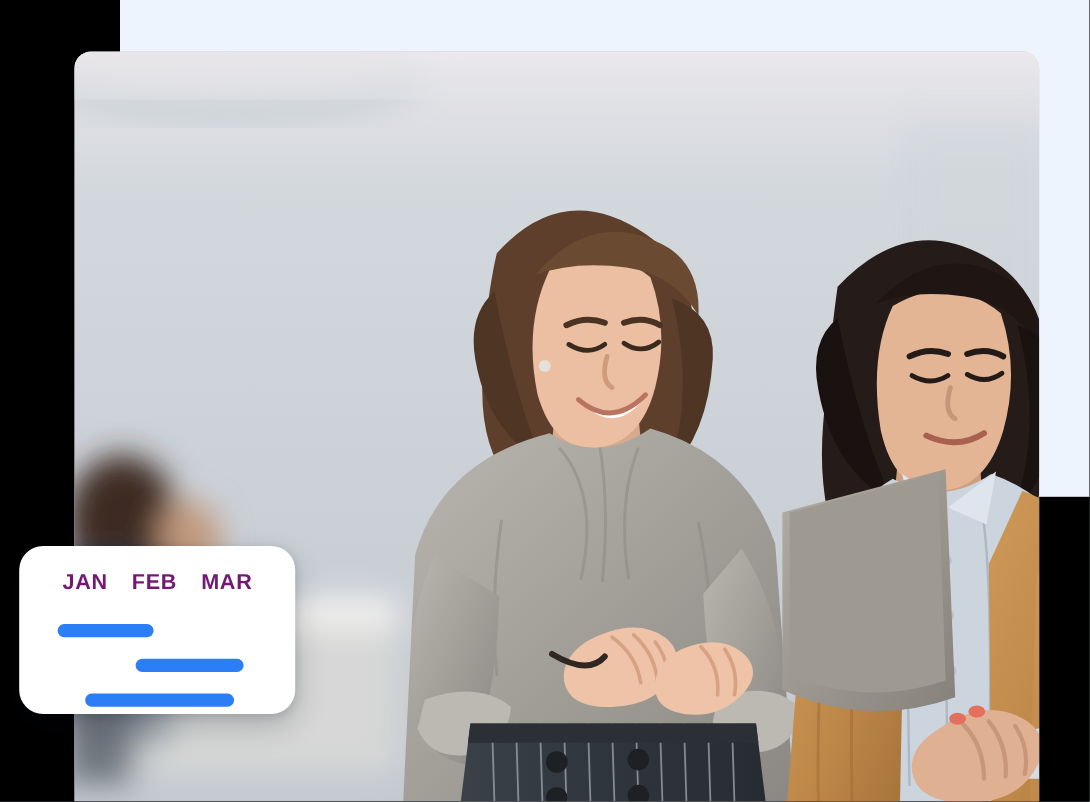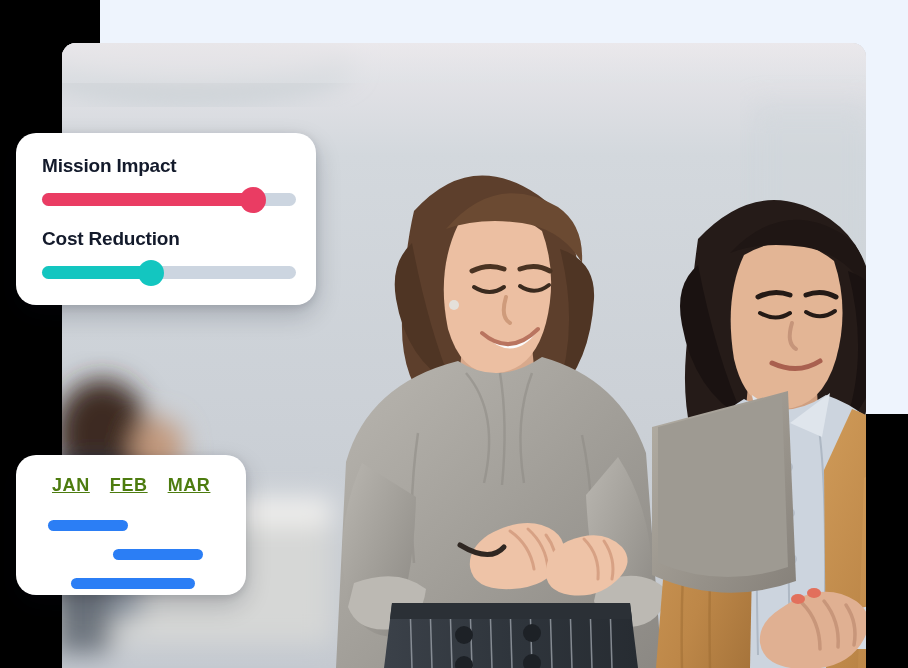--- a/index.html
+++ b/index.html
@@ -74,23 +74,22 @@
     grid-template-columns: repeat(3, 1fr);
     gap: 4px;
     width: 182px;
   }
   .budget-cell { height: 20px; border-radius: 2px; }
 
   
   #timeline-card { left:16px; top:455px; width:230px; height:140px; padding:20px 18px 0 20px; }
   .timeline-head { display:flex; gap:20px; margin-bottom: 20px; padding-left: 16px; }
   .month-label {
-    font-size: 18px; font-weight: bold; color: #4d7c0f;
+    font-size: 18px; font-weight: bold; color: #701a75;
     letter-spacing: 0.6px;
-    text-decoration: underline;
   }
   .timeline-rows { position: relative; height: 78px; }
   .gantt-bar {
     position: absolute;
     height: 11px;
     border-radius: 6px;
   }
 </style>
 </head>
 <body style="background: rgb(0, 0, 0);">
@@ -293,38 +292,20 @@
         <path d="M762 558 q16 20 14 46"></path>
         <path d="M784 562 q12 18 8 40"></path>
       </g>
       <g fill="#e2705c">
         <ellipse cx="736" cy="556" rx="7" ry="5"></ellipse>
         <ellipse cx="752" cy="550" rx="7" ry="5"></ellipse>
       </g>
     </svg>
   </div>
 
-  <div class="card" id="sliders-card">
-
-    <div class="slider-row" id="slider-row-mission">
-      <div class="card-title">Mission Impact</div>
-      <div class="slider-track" style="background: rgb(204, 213, 224);">
-        <div class="slider-fill" id="fill-mission" style="width: 210.82px; background: rgb(234, 60, 99);"></div>
-        <div class="slider-thumb" id="thumb-mission" style="left: 210.82px; background: rgb(234, 60, 99);"></div>
-      </div>
-    </div>
-
-    <div class="slider-row" id="slider-row-cost">
-      <div class="card-title">Cost Reduction</div>
-      <div class="slider-track" style="background: rgb(204, 213, 224);">
-        <div class="slider-fill" id="fill-cost" style="width: 109.22px; background: rgb(19, 198, 192);"></div>
-        <div class="slider-thumb" id="thumb-cost" style="left: 109.22px; background: rgb(19, 198, 192);"></div>
-      </div>
-    </div>
-  </div>
 
 
   <div class="card" id="timeline-card">
     <div class="timeline-head" id="timeline-head">
         <div class="month-label">JAN</div>
         <div class="month-label">FEB</div>
         <div class="month-label">MAR</div>
       </div>
     <div class="timeline-rows" id="timeline-rows">
         <div class="gantt-bar" style="left: 11.52px; width: 80.64px; top: 4px; background: rgb(43, 126, 245);"></div>

